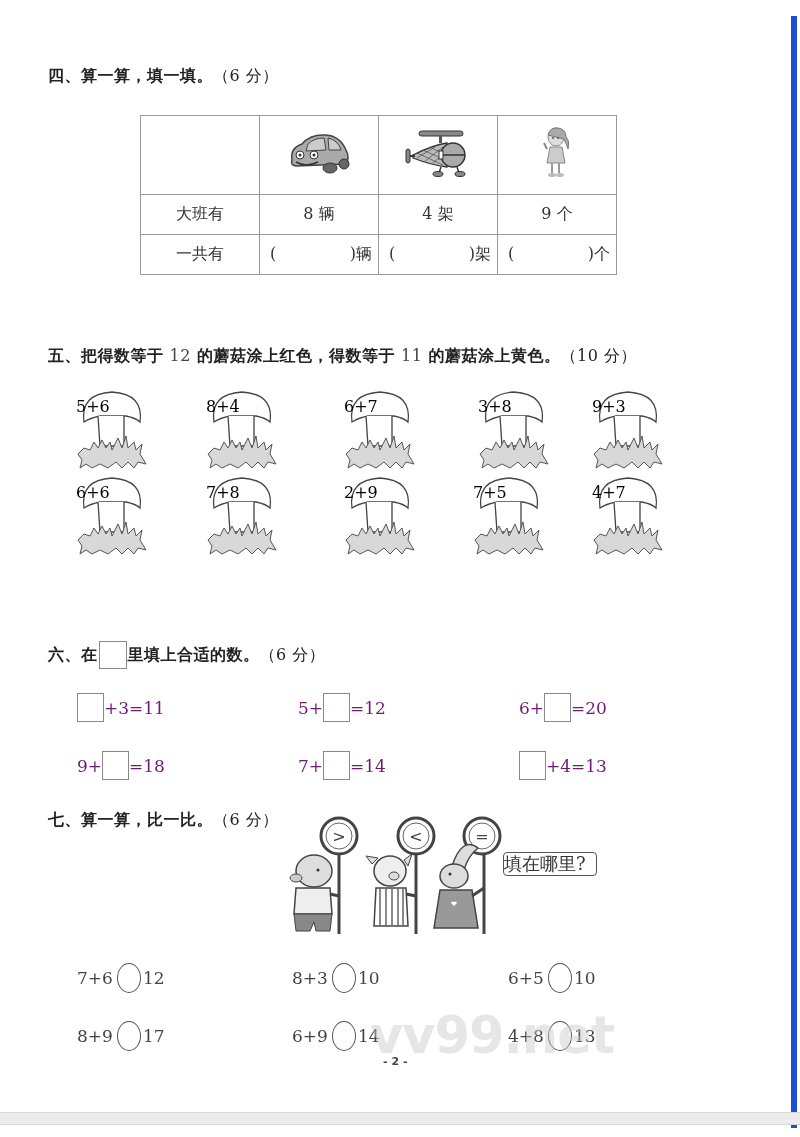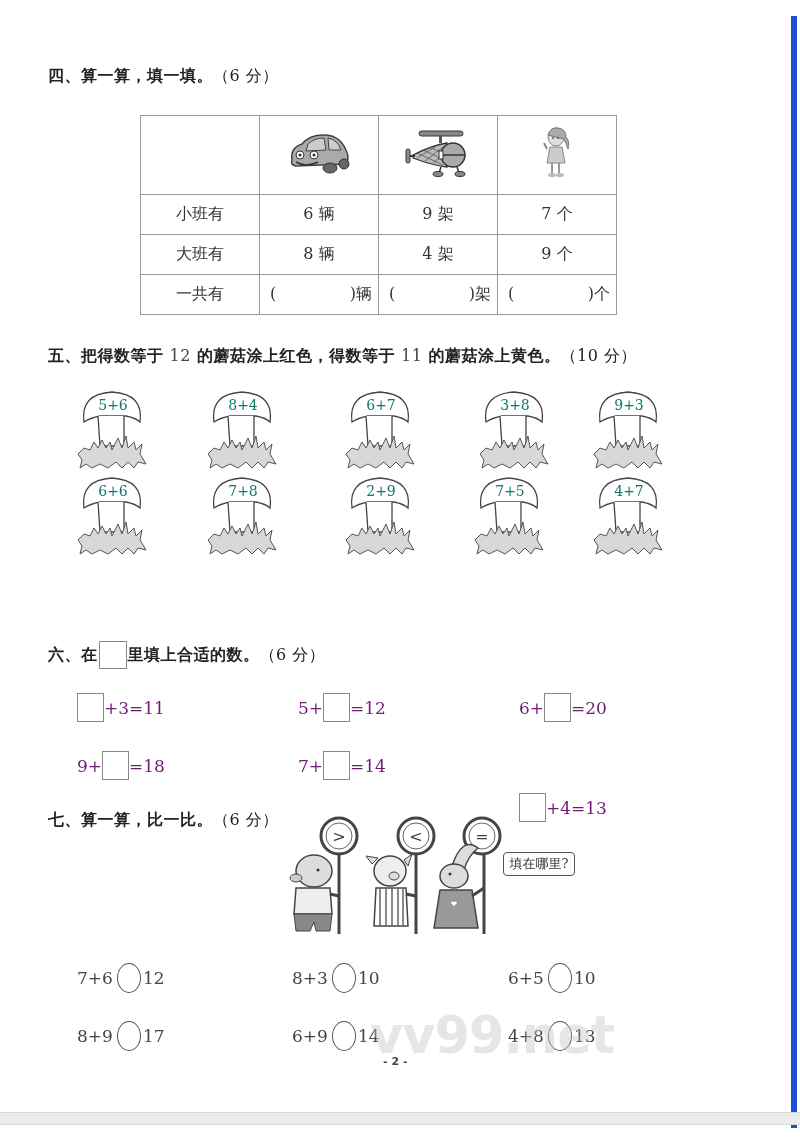--- a/index.html
+++ b/index.html
@@ -14,33 +14,33 @@
   
   table.count-table { position: absolute; left: 140px; top: 99px; border-collapse: collapse; font-size: 16px; color: #333; }
   table.count-table td { border: 1px solid #999; text-align: center; height: 40px; padding: 0; }
   table.count-table tr.img-row td { height: 79px; }
   table.count-table td.c0 { width: 119px; }
   table.count-table td.c1, table.count-table td.c2, table.count-table td.c3 { width: 119px; }
   .blank-paren { display: flex; justify-content: space-between; padding: 0 6px 0 10px; }
 
   
   .mushroom { position: absolute; width: 74px; height: 86px; }
-  .mushroom .expr { position: absolute; left: 0; top: 9px; width: 74px; text-align: center; font-size: 14px; color: #0f766e; }
+  .mushroom .expr { position: absolute; left: 0; top: 9px; width: 74px; text-align: left; font-size: 16px; color: #000000; }
 
   
   .eq { position: absolute; font-size: 17px; color: #701a75; display: flex; align-items: center; white-space: nowrap; }
   .box { display: inline-block; width: 27px; height: 29px; border: 1px solid #888; background: #fff; }
 
   
   .cmp { position: absolute; font-size: 17px; color: #444; display: flex; align-items: center; white-space: nowrap; }
   .circle { display: inline-block; width: 24px; height: 30px; border: 1.5px solid #555; border-radius: 50%; margin: 0 2px 0 4px; }
 
   .page-num { position: absolute; left: 383px; top: 1039px; font-size: 11px; font-weight: bold; color: #444; font-family: "DejaVu Sans", sans-serif; }
   .watermark { position: absolute; left: 370px; top: 990px; font-family: "DejaVu Sans", "Liberation Sans", sans-serif; font-weight: bold; font-size: 51px; color: rgba(200,200,200,0.45); letter-spacing: -1px; pointer-events: none; }
-  .speech { position: absolute; left: 503px; top: 836px; width: 72px; height: 24px; border: 1px solid #555; border-radius: 4px; font-family: "DejaVu Serif", serif; font-size: 13px; color: #333; text-align: center; line-height: 22px; background: #fff; }
+  .speech { position: absolute; left: 503px; top: 836px; width: 94px; height: 24px; border: 1px solid #555; border-radius: 4px; font-family: "DejaVu Serif", serif; font-size: 18px; color: #333; text-align: left; line-height: 22px; background: #fff; }
 </style>
 </head>
 <body>
 
 <div class="page">
 
   <div class="heading" style="left:48px; top:50px;">
     <span>四、算一算，填一填。</span><span class="score">（6 分）</span>
   </div>
 
@@ -88,26 +88,20 @@
           <path d="M8 22 L20 22 L23 38 L5 38Z" fill="#ccc" stroke="#888"></path>
           <path d="M5 24 L2 18" stroke="#888" stroke-width="2"></path>
           <line x1="10" y1="38" x2="10" y2="48" stroke="#999" stroke-width="2"></line>
           <line x1="17" y1="38" x2="17" y2="48" stroke="#999" stroke-width="2"></line>
           <ellipse cx="10" cy="50" rx="4" ry="2" fill="#bbb"></ellipse>
               <ellipse cx="18" cy="50" rx="4" ry="2" fill="#bbb"></ellipse>
         </svg>
       </td>
     </tr>
     <tr>
-      <td>小班有</td>
-      <td>6 辆</td>
-      <td>9 架</td>
-      <td>7 个</td>
-    </tr>
-    <tr>
       <td>大班有</td>
       <td>8 辆</td>
       <td>4 架</td>
       <td>9 个</td>
     </tr>
     <tr>
       <td>一共有</td>
       <td>
             <div class="blank-paren">
               <span>(</span>
@@ -212,21 +206,21 @@
   <div class="eq" style="left:77px; top:735px;">
     <span>9+</span>
       <span class="box"></span>
       <span>=18</span>
   </div>
   <div class="eq" style="left:298px; top:735px;">
     <span>7+</span>
       <span class="box"></span>
       <span>=14</span>
   </div>
-  <div class="eq" style="left:519px; top:777px;">
+  <div class="eq" style="left:519px; top:735px;">
     <span></span>
       <span class="box"></span>
       <span>+4=13</span>
   </div>
 
   <div class="heading" style="left:48px; top:794px;">
     <span>七、算一算，比一比。</span><span class="score">（6 分）</span>
   </div>
 
   <svg style="position:absolute; left:282px; top:800px;" width="230" height="122" viewBox="0 0 230 122">

